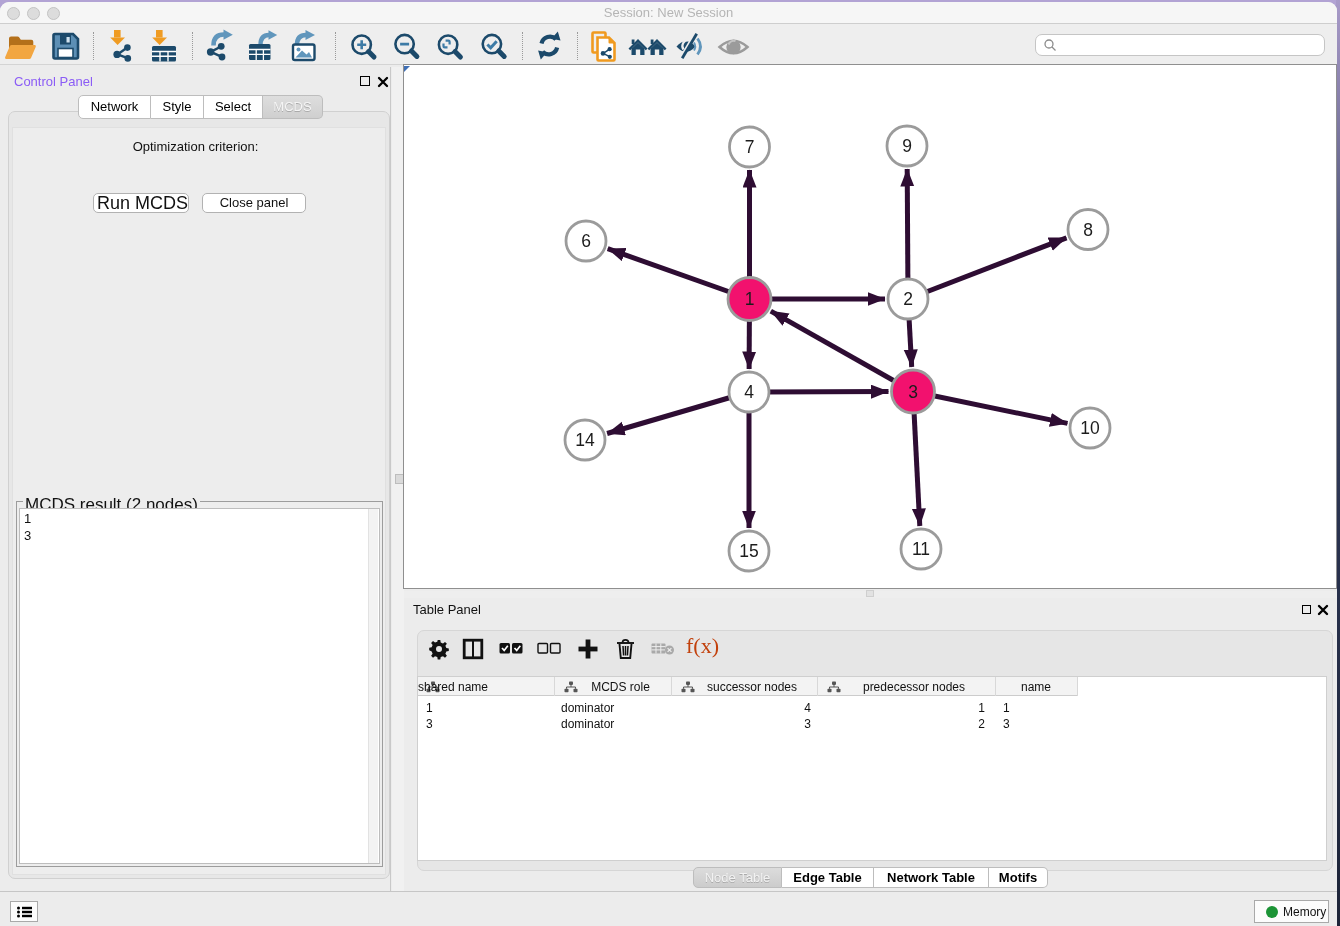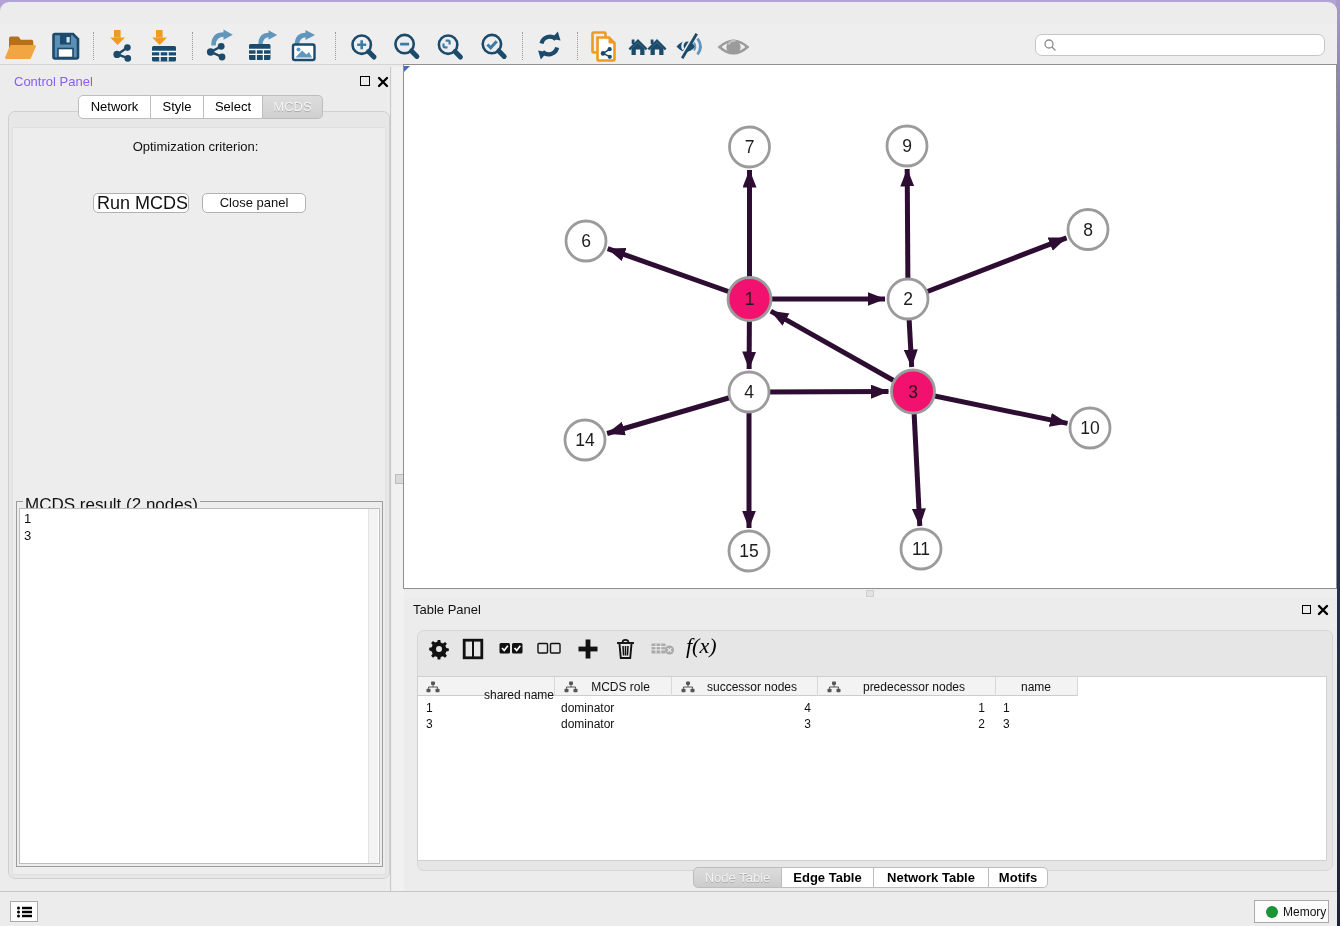--- a/index.html
+++ b/index.html
@@ -9,20 +9,26 @@
 </style>
 </head>
 <body>
 
 <div class="abs" style="left:0;top:0;width:1340px;height:16px;background:#b2a3d4;"></div>
 <div class="abs" style="left:1336px;top:0;width:4px;height:926px;background:linear-gradient(#a99bc9 0%,#8a82ad 10%,#4a5374 28%,#2a3350 55%,#1d2438 100%);"></div>
 <div class="abs" style="left:0;top:920px;width:5px;height:6px;background:#3c6aa0;"></div>
 
 <div class="abs" style="left:0;top:2px;width:1337px;height:924px;background:#ececec;border-radius:9px 9px 0 0;overflow:hidden;">
 
+  <div class="abs" style="left:0;top:0;width:1337px;height:22px;background:#f6f6f6;border-bottom:1px solid #cecece;">
+    <div class="abs" style="left:7px;top:5px;width:13px;height:13px;border-radius:50%;background:#dcdcdc;border:1px solid #c3c3c3;"></div>
+    <div class="abs" style="left:27px;top:5px;width:13px;height:13px;border-radius:50%;background:#dcdcdc;border:1px solid #c3c3c3;"></div>
+    <div class="abs" style="left:47px;top:5px;width:13px;height:13px;border-radius:50%;background:#dcdcdc;border:1px solid #c3c3c3;"></div>
+    <div class="abs" style="left:0;top:3px;width:1337px;text-align:center;font-size:13px;color:#b5b5b5;">Session: New Session</div>
+  </div>
 
   <div class="abs" id="toolbar" style="left:0;top:22px;width:1337px;height:41px;background:#eeeeee;border-bottom:1px solid #d4d4d4;">
     <div class="abs" style="left:1035px;top:10px;width:290px;height:22px;background:#fff;border:1px solid #c5c5c5;border-radius:7px;">
       <svg width="14" height="14" style="position:absolute;left:7px;top:3px" viewBox="0 0 14 14">
           <circle cx="6" cy="6" r="4" fill="none" stroke="#8b8b8b" stroke-width="1.3"></circle>
           <line x1="9" y1="9" x2="12.5" y2="12.5" stroke="#8b8b8b" stroke-width="1.3"></line>
         </svg>
     </div>
 
     <div class="abs" style="left:93px;top:8px;height:28px;border-left:1px dotted #9a9a9a;"></div>
@@ -325,40 +331,40 @@
         <rect x="0.5" y="0.5" width="14" height="10" rx="1" fill="#a9a9a9"></rect>
         <g stroke="#eee" stroke-width="1">
             <line x1="0.5" y1="3.6" x2="14.5" y2="3.6"></line>
             <line x1="0.5" y1="6.9" x2="14.5" y2="6.9"></line>
             <line x1="5" y1="0.5" x2="5" y2="10.5"></line>
             <line x1="9.8" y1="0.5" x2="9.8" y2="10.5"></line>
           </g>
         <circle cx="18.5" cy="7" r="4.5" fill="#a9a9a9"></circle>
         <path d="M16.6 5.1 l3.8 3.8 M20.4 5.1 l-3.8 3.8" stroke="#eee" stroke-width="1.2"></path>
       </svg>
-      <div class="abs" style="left:269px;top:-3px;font-family:'Liberation Serif',serif;font-style:italic;font-size:22px;color:#000000;">f(x)</div>
+      <div class="abs" style="left:269px;top:-3px;font-family:'Liberation Serif',serif;font-size:22px;color:#c2410c;">f(x)</div>
     </div>
 
     <div class="abs" style="left:13px;top:78px;width:910px;height:185px;background:#fff;border:1px solid #cfcfcf;font-size:12px;color:#111;">
 
       <div class="abs" style="left:0;top:0;width:659px;height:19px;background:#f3f3f3;border-bottom:1px solid #cccccc;"></div>
       <div class="abs" style="left:136px;top:0;height:19px;border-left:1px solid #d8d8d8;"></div>
       <div class="abs" style="left:253px;top:0;height:19px;border-left:1px solid #d8d8d8;"></div>
       <div class="abs" style="left:399px;top:0;height:19px;border-left:1px solid #d8d8d8;"></div>
       <div class="abs" style="left:577px;top:0;height:19px;border-left:1px solid #d8d8d8;"></div>
       <div class="abs" style="left:659px;top:0;height:19px;border-left:1px solid #d8d8d8;"></div>
       <svg class="abs" style="left:8px;top:4px" width="14" height="12" viewBox="0 0 14 12">
           <g fill="#555">
             <rect x="5" y="0.5" width="4" height="3.4" rx="0.8"></rect>
             <rect x="0.5" y="7.8" width="4" height="3.4" rx="0.8"></rect>
             <rect x="9.5" y="7.8" width="4" height="3.4" rx="0.8"></rect>
           </g>
           <path d="M7 4 v2 M2.5 7.8 v-1.8 h9 v1.8" fill="none" stroke="#555" stroke-width="1"></path>
         </svg>
-      <div class="abs" style="left:14px;top:3px;width:122px;text-align:right;margin-top:8px;">shared name</div>
+      <div class="abs" style="left:0;top:3px;width:122px;text-align:left;">shared name</div>
       <svg class="abs" style="left:146px;top:4px" width="14" height="12" viewBox="0 0 14 12">
           <g fill="#555">
             <rect x="5" y="0.5" width="4" height="3.4" rx="0.8"></rect>
             <rect x="0.5" y="7.8" width="4" height="3.4" rx="0.8"></rect>
             <rect x="9.5" y="7.8" width="4" height="3.4" rx="0.8"></rect>
           </g>
           <path d="M7 4 v2 M2.5 7.8 v-1.8 h9 v1.8" fill="none" stroke="#555" stroke-width="1"></path>
         </svg>
       <div class="abs" style="left:152px;top:3px;width:101px;text-align:center;">MCDS role</div>
       <svg class="abs" style="left:263px;top:4px" width="14" height="12" viewBox="0 0 14 12">

